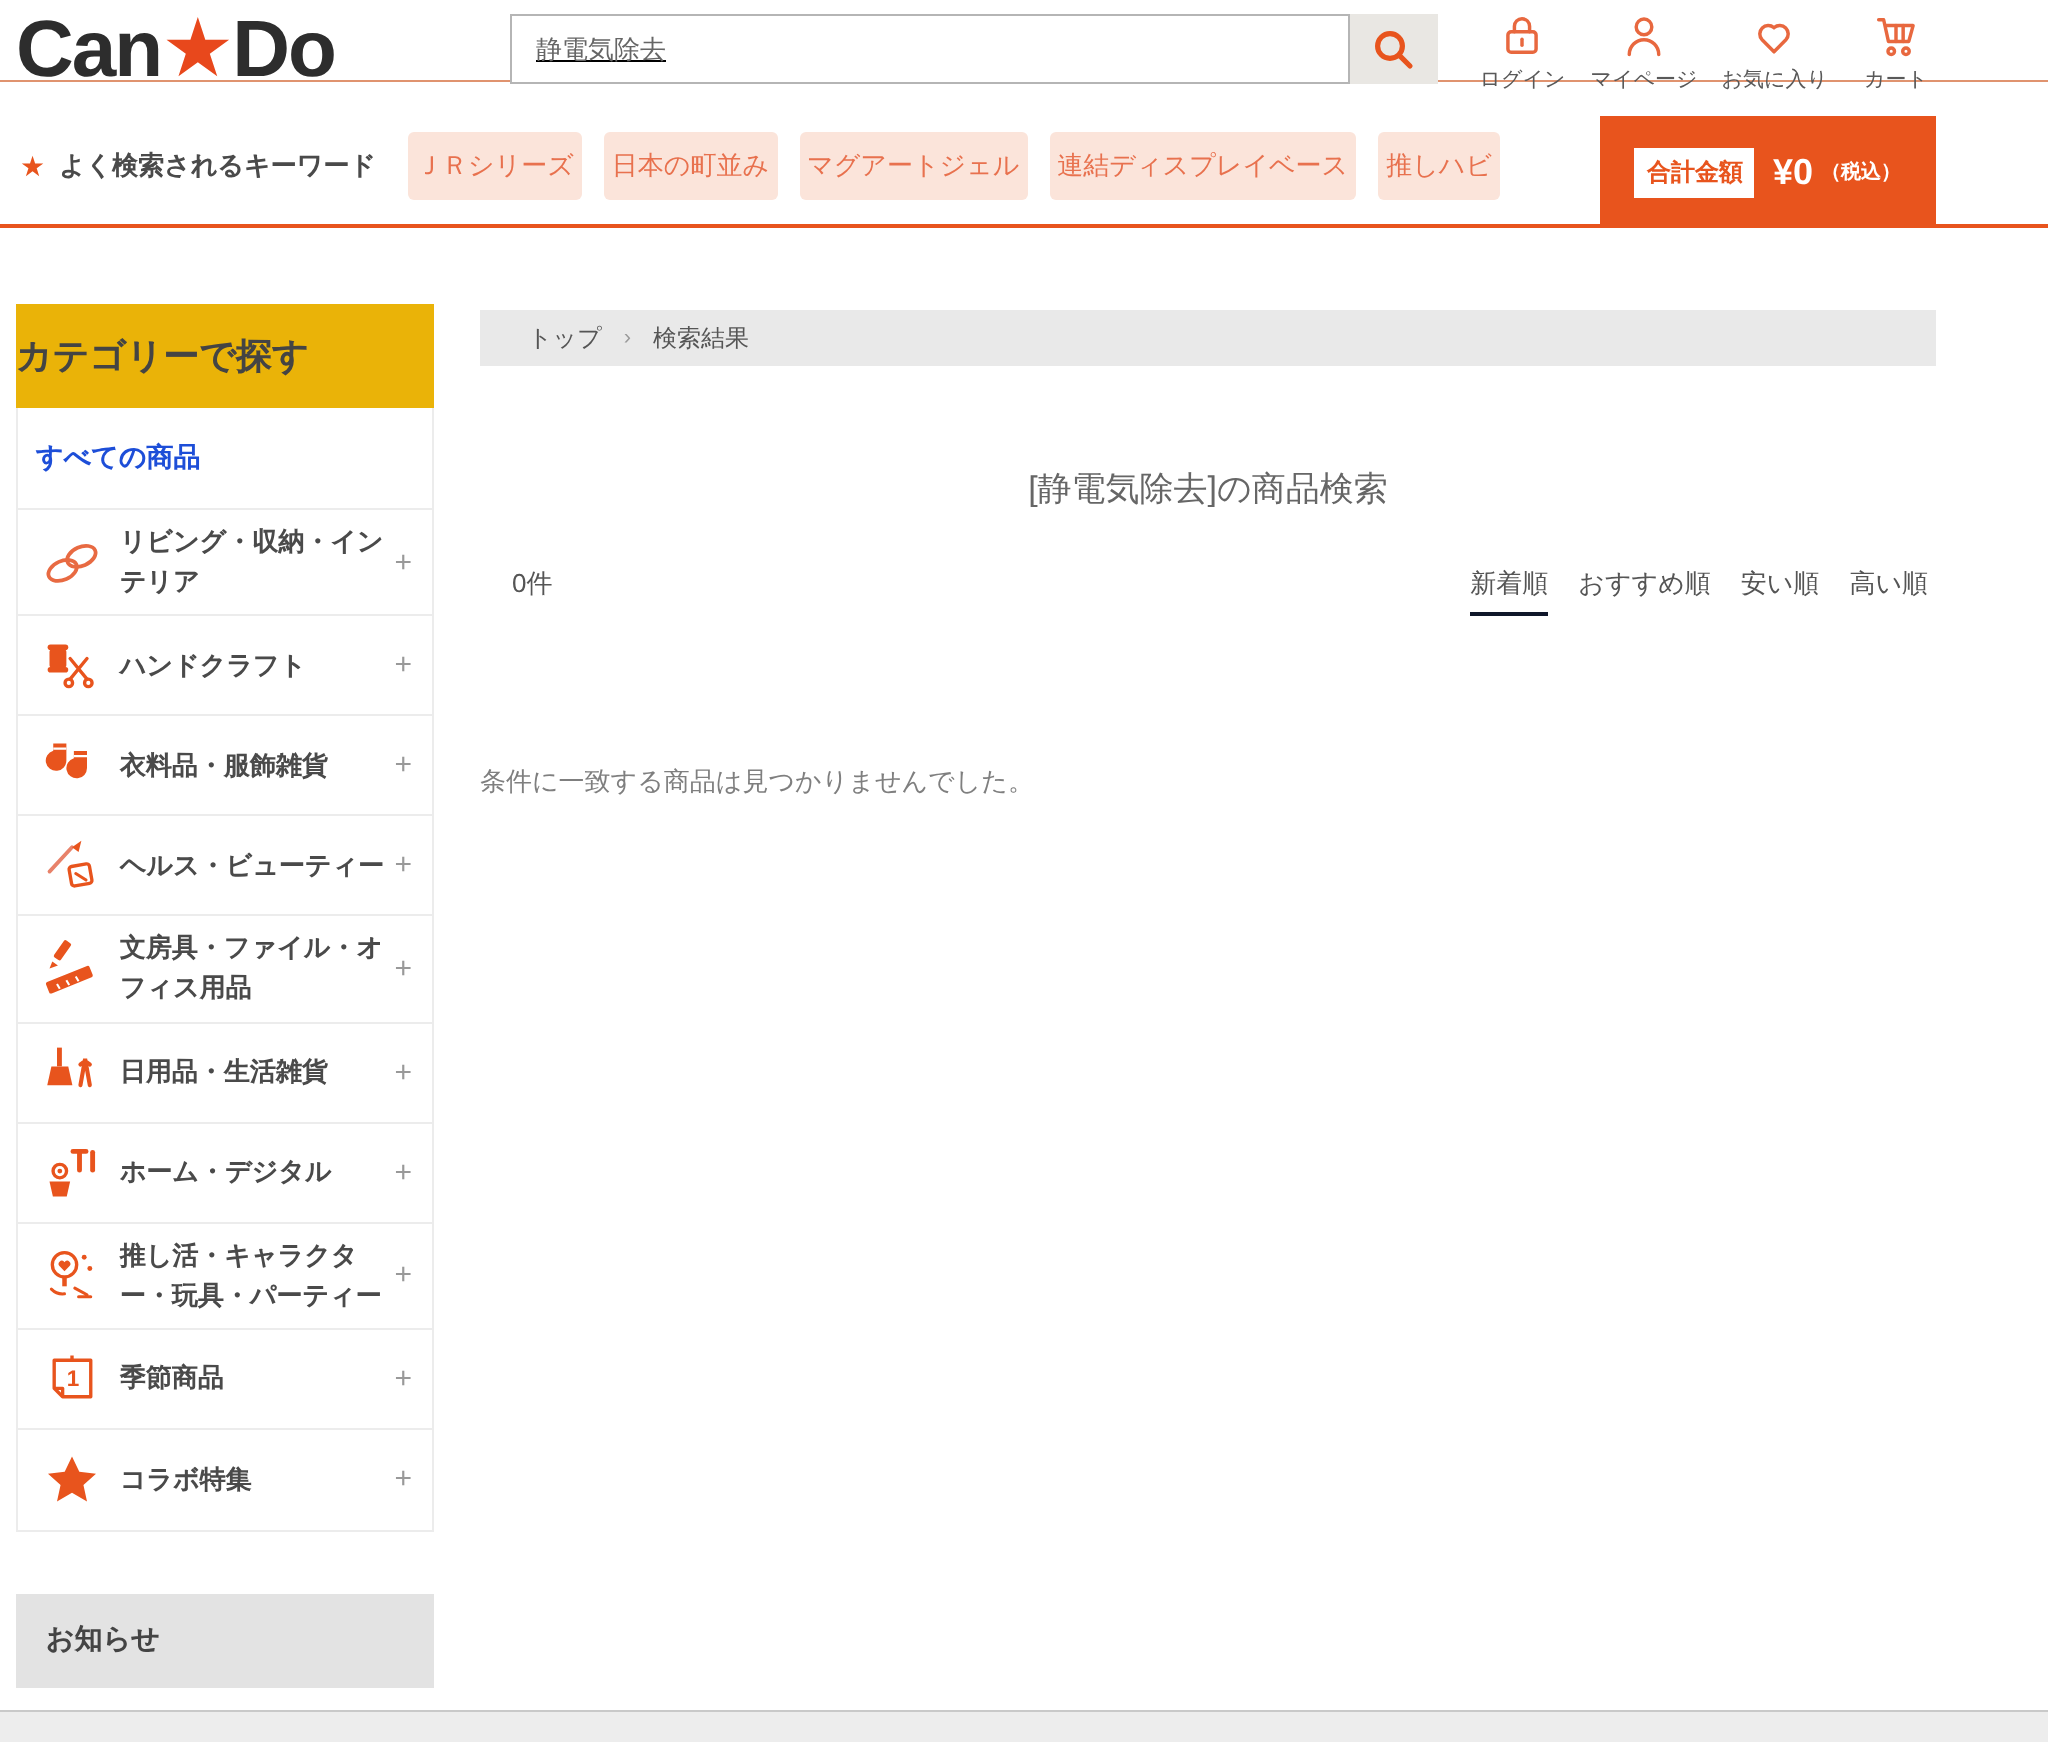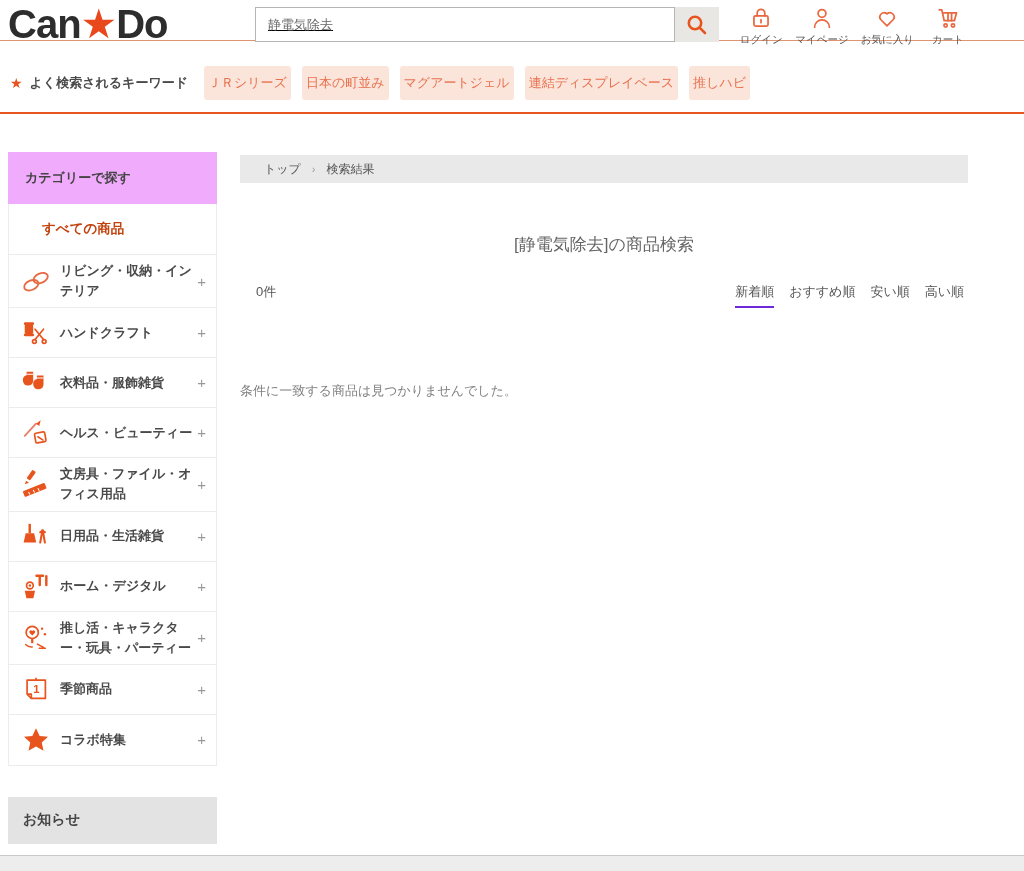--- a/index.html
+++ b/index.html
@@ -25,42 +25,42 @@
   .kw-star { color:#e8541d; font-size:14px; margin-right:7px; }
   .kw-label { font-size:13px; font-weight:bold; color:#4a4a4a; margin-right:16px; white-space:nowrap; }
   .tag { background:#fbe4da; color:#e8714e; font-size:13px; padding:8px 4px; border-radius:3px; margin-right:11px; cursor:pointer; white-space:nowrap; }
   .total-box { position:absolute; right:56px; top:4px; bottom:-2px; width:168px; background:#e8541d; display:flex; align-items:center; justify-content:center; gap:9px; cursor:pointer; }
   .total-label { background:#fff; color:#e8541d; font-size:12px; font-weight:bold; padding:4px 6px; white-space:nowrap; }
   .total-amount { color:#fff; font-size:18px; font-weight:bold; }
   .total-tax { color:#fff; font-size:10px; font-weight:bold; margin-left:-5px; }
 
   
   .sidebar { position:absolute; left:8px; top:152px; width:209px; }
-  .side-head { background:#f0abfc; height:52px; display:flex; align-items:center; padding-left:17px; font-size:13px; font-weight:bold; color:#444; }
-  .all-products { background:#fff; height:51px; display:flex; align-items:center; padding-left:33px; font-size:13.5px; font-weight:bold; color:#c2410c; border:1px solid #ececec; border-top:none; cursor:pointer; }
+  .side-head { background:#eab308; height:52px; display:flex; align-items:center; padding-left:0; font-size:18px; font-weight:bold; color:#444; }
+  .all-products { background:#fff; height:51px; display:flex; align-items:center; padding-left:9px; font-size:13.5px; font-weight:bold; color:#1d4ed8; border:1px solid #ececec; border-top:none; cursor:pointer; }
   .cat-list { list-style:none; border:1px solid #ececec; border-top:none; }
   .cat { display:flex; align-items:center; min-height:50px; padding:6px 10px 6px 8px; border-bottom:1px solid #ececec; cursor:pointer; background:#fff; }
   .cat:last-child { border-bottom:none; }
   .cicon { width:38px; display:flex; justify-content:center; align-items:center; flex-shrink:0; }
   .cicon svg { width:30px; height:30px; }
   .clabel { flex:1; font-size:13px; font-weight:bold; color:#4a4a4a; line-height:1.55; padding-left:5px; }
   .plus { color:#999; font-size:15px; padding-left:4px; }
   .notice-head { margin-top:31px; background:#e3e3e3; height:47px; display:flex; align-items:center; padding-left:15px; font-size:14px; font-weight:bold; color:#444; }
 
   
   .main { position:absolute; left:240px; top:155px; width:728px; }
   .breadcrumb { background:#e9e9e9; height:28px; display:flex; align-items:center; padding-left:24px; font-size:12px; color:#555; gap:11px; }
   .bc-link { cursor:pointer; }
   .bc-sep { color:#9a9a9a; font-size:11px; }
   .page-title { margin-top:50px; text-align:center; font-size:17px; font-weight:normal; color:#666; }
   .meta-row { margin-top:27px; display:flex; align-items:flex-start; justify-content:space-between; padding:0 4px 0 16px; }
   .count { font-size:13px; color:#555; }
   .sorts { display:flex; gap:15px; }
   .sort { font-size:13px; color:#555; cursor:pointer; padding-bottom:5px; }
-  .sort.active { border-bottom:2px solid #6d28d9;margin-left:12px; }
+  .sort.active { border-bottom:2px solid #0f172a;margin-left:12px; }
   .empty-msg { margin-top:74px; text-align:left; font-size:13px; color:#7f7f7f; }
 
   
   .footer-bar { position:absolute; left:0; bottom:0; width:100%; height:16px; background:#ededed; border-top:1px solid #c9c9c9; }
 </style>
 </head>
 <body>
 
 <div class="page">
 
@@ -114,20 +114,25 @@
   <div class="keyword-bar">
     <div class="kw-inner">
       <span class="kw-star">★</span>
       <span class="kw-label">よく検索されるキーワード</span>
       <a class="tag">ＪＲシリーズ</a>
       <a class="tag">日本の町並み</a>
       <a class="tag">マグアートジェル</a>
       <a class="tag">連結ディスプレイベース</a>
       <a class="tag">推しハビ</a>
     </div>
+    <div class="total-box">
+      <span class="total-label">合計金額</span>
+      <span class="total-amount">¥0</span>
+      <span class="total-tax">（税込）</span>
+    </div>
   </div>
 
   <aside class="sidebar">
     <div class="side-head">カテゴリーで探す</div>
     <div class="all-products">すべての商品</div>
     <ul class="cat-list">
 
       <li class="cat">
         <span class="cicon">
           <svg viewBox="0 0 32 32" fill="none" stroke="#e86a42" stroke-width="2">

